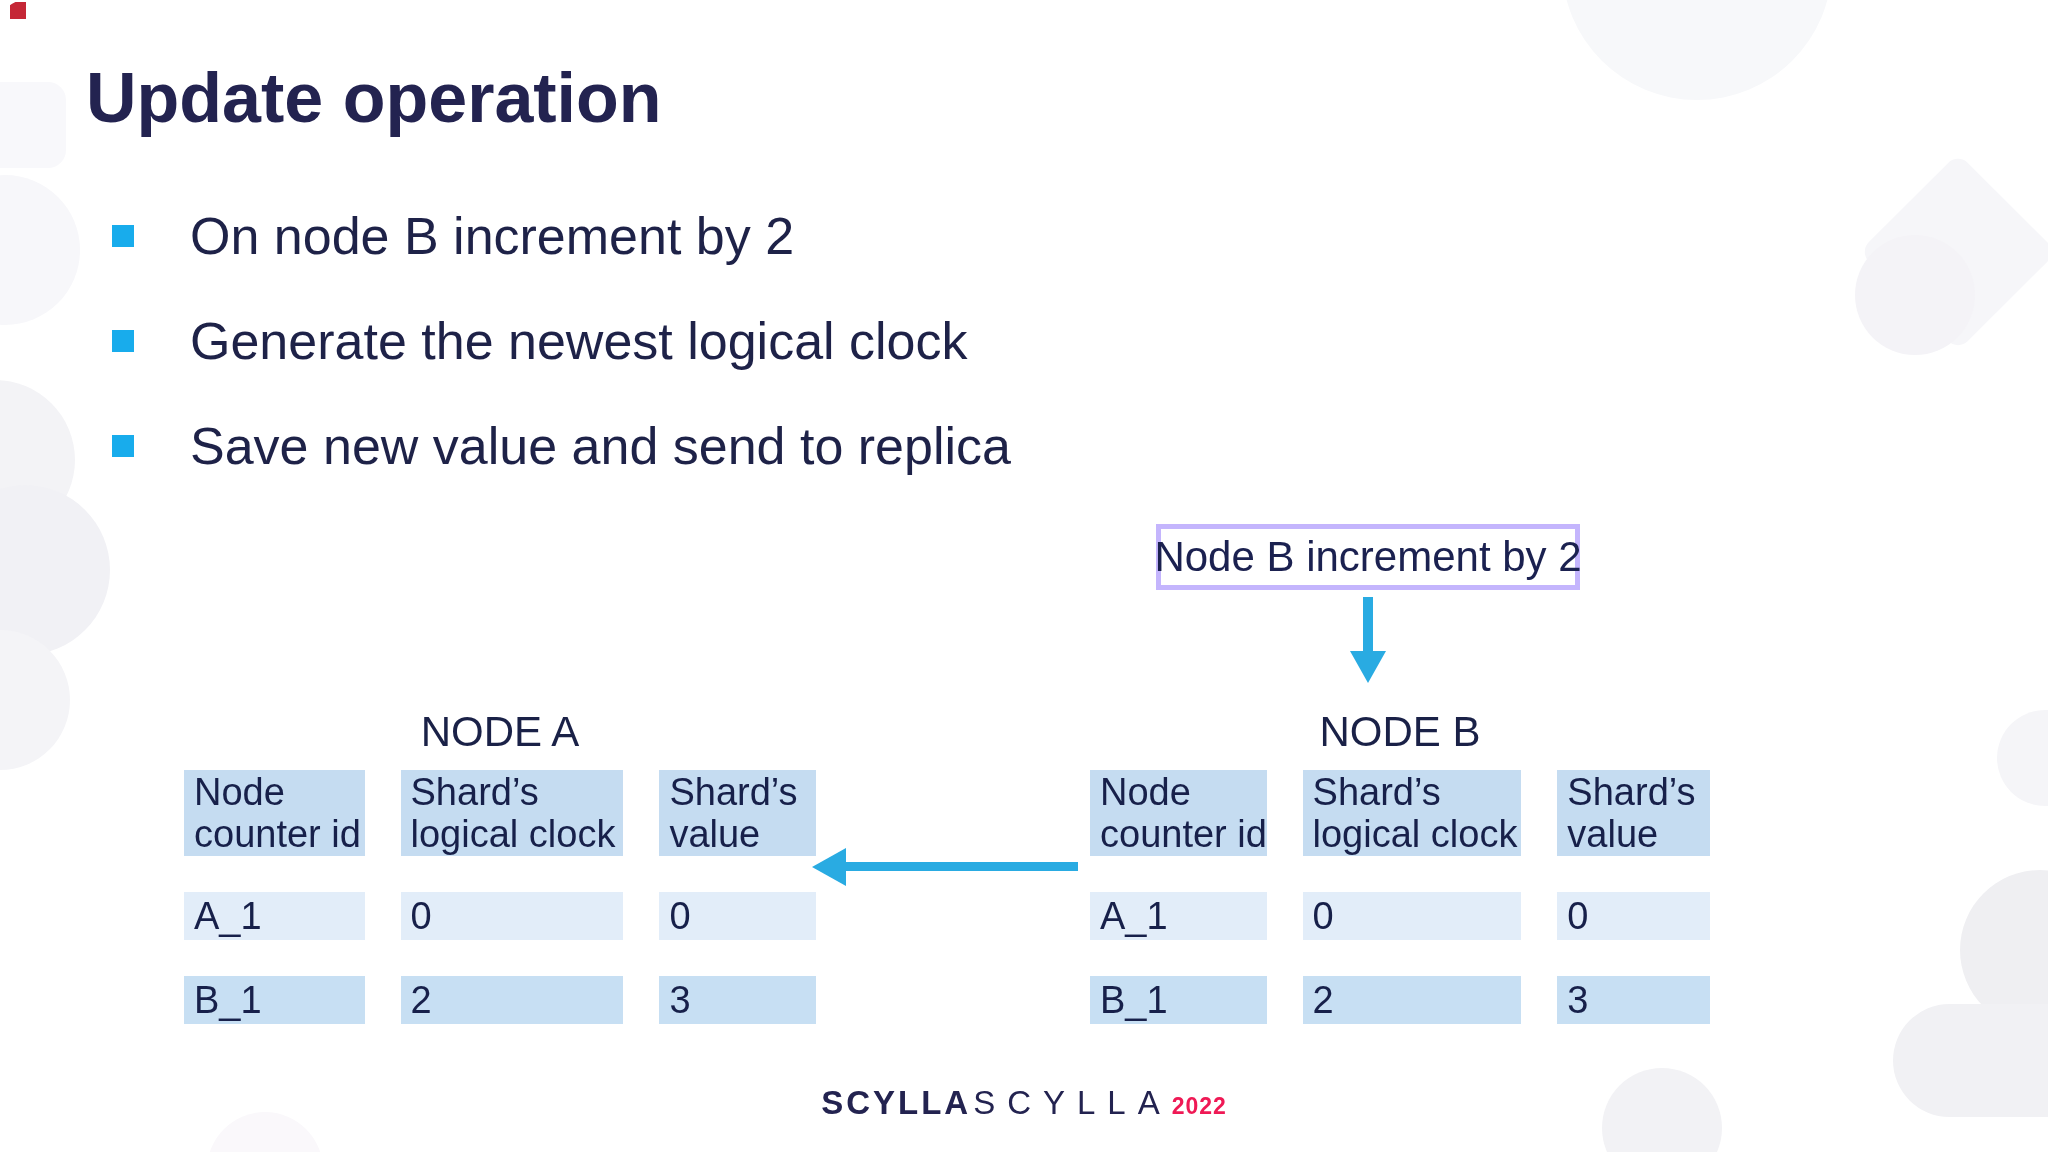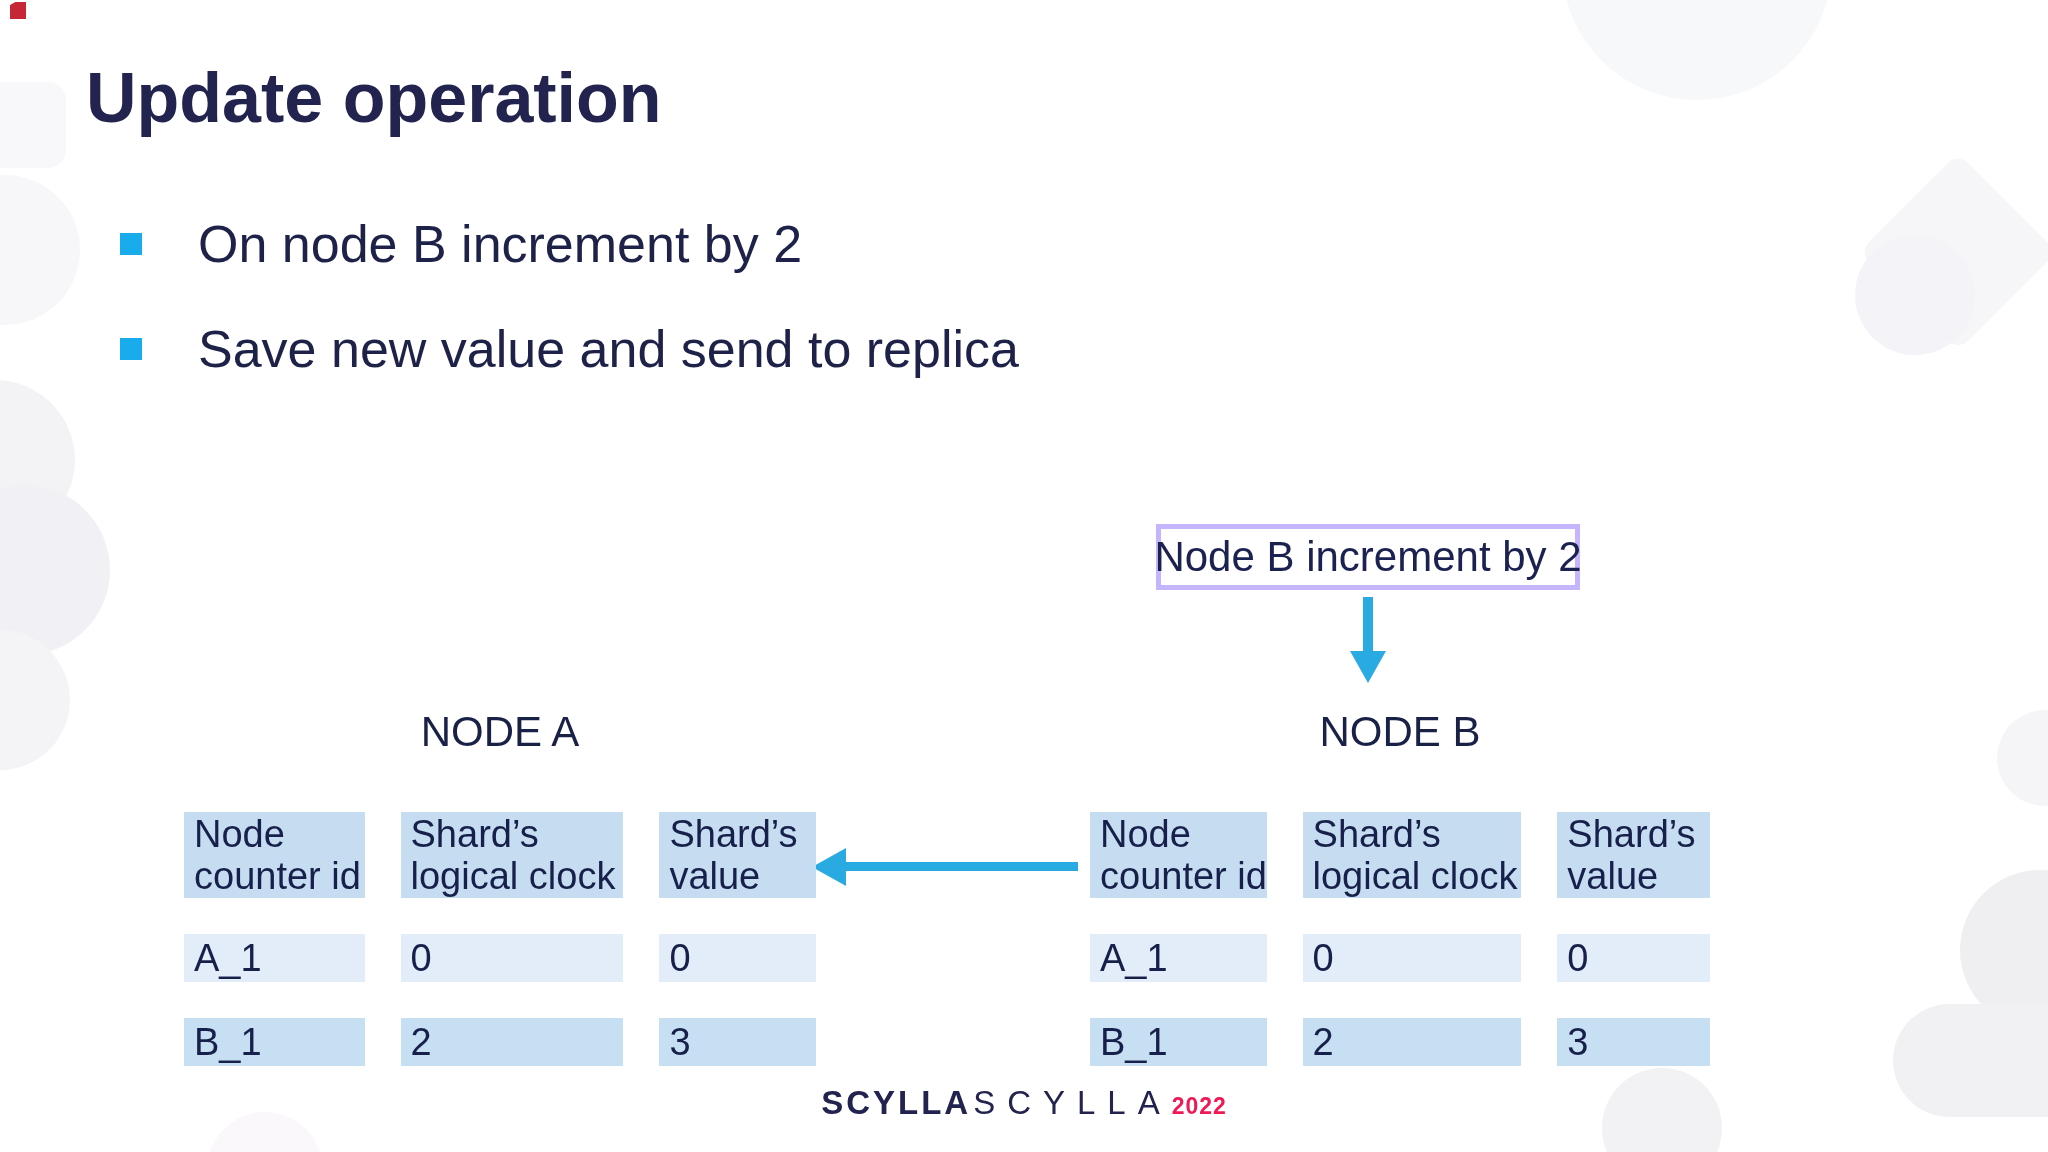--- a/index.html
+++ b/index.html
@@ -24,21 +24,21 @@
   .sh-br-pill   { left:1893px; top:1004px; width:320px; height:113px; background:#F1F1F4; border-radius:57px; }
   .sh-br-c2 { left:1602px; top:1068px; width:120px; height:120px; background:#F2F2F5; }
   .sh-r-c3  { left:1997px; top:710px;  width:96px;  height:96px;  background:#F5F5F8; }
   .red-mark { left:10px; top:2px; width:16px; height:17px; background:#C52736; }
 
   .title {
     position:absolute; left:86px; top:58px; font-size:70px; font-weight:bold;
     color:#232350; white-space:nowrap;
   }
 
-  .bullets { position:absolute; left:112px; top:210px; margin:8px; padding:0; list-style:none;text-align:center; }
+  .bullets { position:absolute; left:112px; top:210px; margin:0; padding:0; list-style:none;text-align:center; }
   .bullets li { display:flex; align-items:flex-start; height:52px; margin-bottom:53px; }
   .bullet-sq { flex:none; width:22px; height:22px; background:#18ACEC; margin:15px 56px 0 0; }
   .bullet-tx { font-size:52px; line-height:52px; color:#1E2248; white-space:nowrap; }
 
   .callout {
     position:absolute; left:1156px; top:524px; width:414px; height:56px;
     border:5px solid #c4b5fd; background:#ffffff;
     display:flex; align-items:center; justify-content:center;
     font-size:42px; color:#1B2150; white-space:nowrap;
   }
@@ -47,21 +47,21 @@
     border-left:18px solid transparent; border-right:18px solid transparent; border-top:32px solid #29ABE2; }
 
   .arrow-left-shaft { position:absolute; left:844px; top:862px; width:234px; height:9px; background:#29ABE2; }
   .arrow-left-head  { position:absolute; left:812px; top:848px; width:0; height:0;
     border-top:19px solid transparent; border-bottom:19px solid transparent; border-right:34px solid #29ABE2; }
 
   .node-label { position:absolute; top:708px; font-size:42px; color:#1A2147; text-align:center; }
   .label-a { left:184px; width:632px; }
   .label-b { left:1090px; width:620px; }
 
-  .ctable { position:absolute; top:812px; display:grid; column-gap:12px; row-gap:4px;
+  .ctable { position:absolute; top:770px; display:grid; column-gap:12px; row-gap:4px;
             grid-template-rows:86px 48px 48px;gap:36px; }
   .table-a { left:184px;  width:632px; grid-template-columns:196fr 242fr 170fr; }
   .table-b { left:1090px; width:620px; grid-template-columns:192fr 238fr 166fr; }
   .cell { padding-left:10px; color:#17204A; font-size:38px; overflow:hidden; white-space:nowrap; }
   .head { background:#C5DCF1; line-height:42px; padding-top:1px; }
   .row1 { background:#E2EDF9; line-height:48px; }
   .row2 { background:#C7DFF3; line-height:48px; }
 
   .footer { position:absolute; top:1084px; left:0; width:2048px; text-align:center; white-space:nowrap; }
   .footer span { display:inline-block; vertical-align:baseline; }
@@ -88,20 +88,24 @@
   <div class="bg rnd sh-br-c2"></div>
   <div class="bg rnd sh-r-c3"></div>
   <div class="bg red-mark"></div>
 
   <div class="title">Update operation</div>
 
   <ul class="bullets">
     <li>
       <span class="bullet-sq"></span>
       <span class="bullet-tx">On node B increment by 2</span>
+    </li>
+    <li>
+      <span class="bullet-sq"></span>
+      <span class="bullet-tx">Generate the newest logical clock</span>
     </li>
     <li>
       <span class="bullet-sq"></span>
       <span class="bullet-tx">Save new value and send to replica</span>
     </li>
   </ul>
 
   <div class="callout">Node B increment by 2</div>
   <div class="arrow-down-shaft"></div>
   <div class="arrow-down-head"></div>

